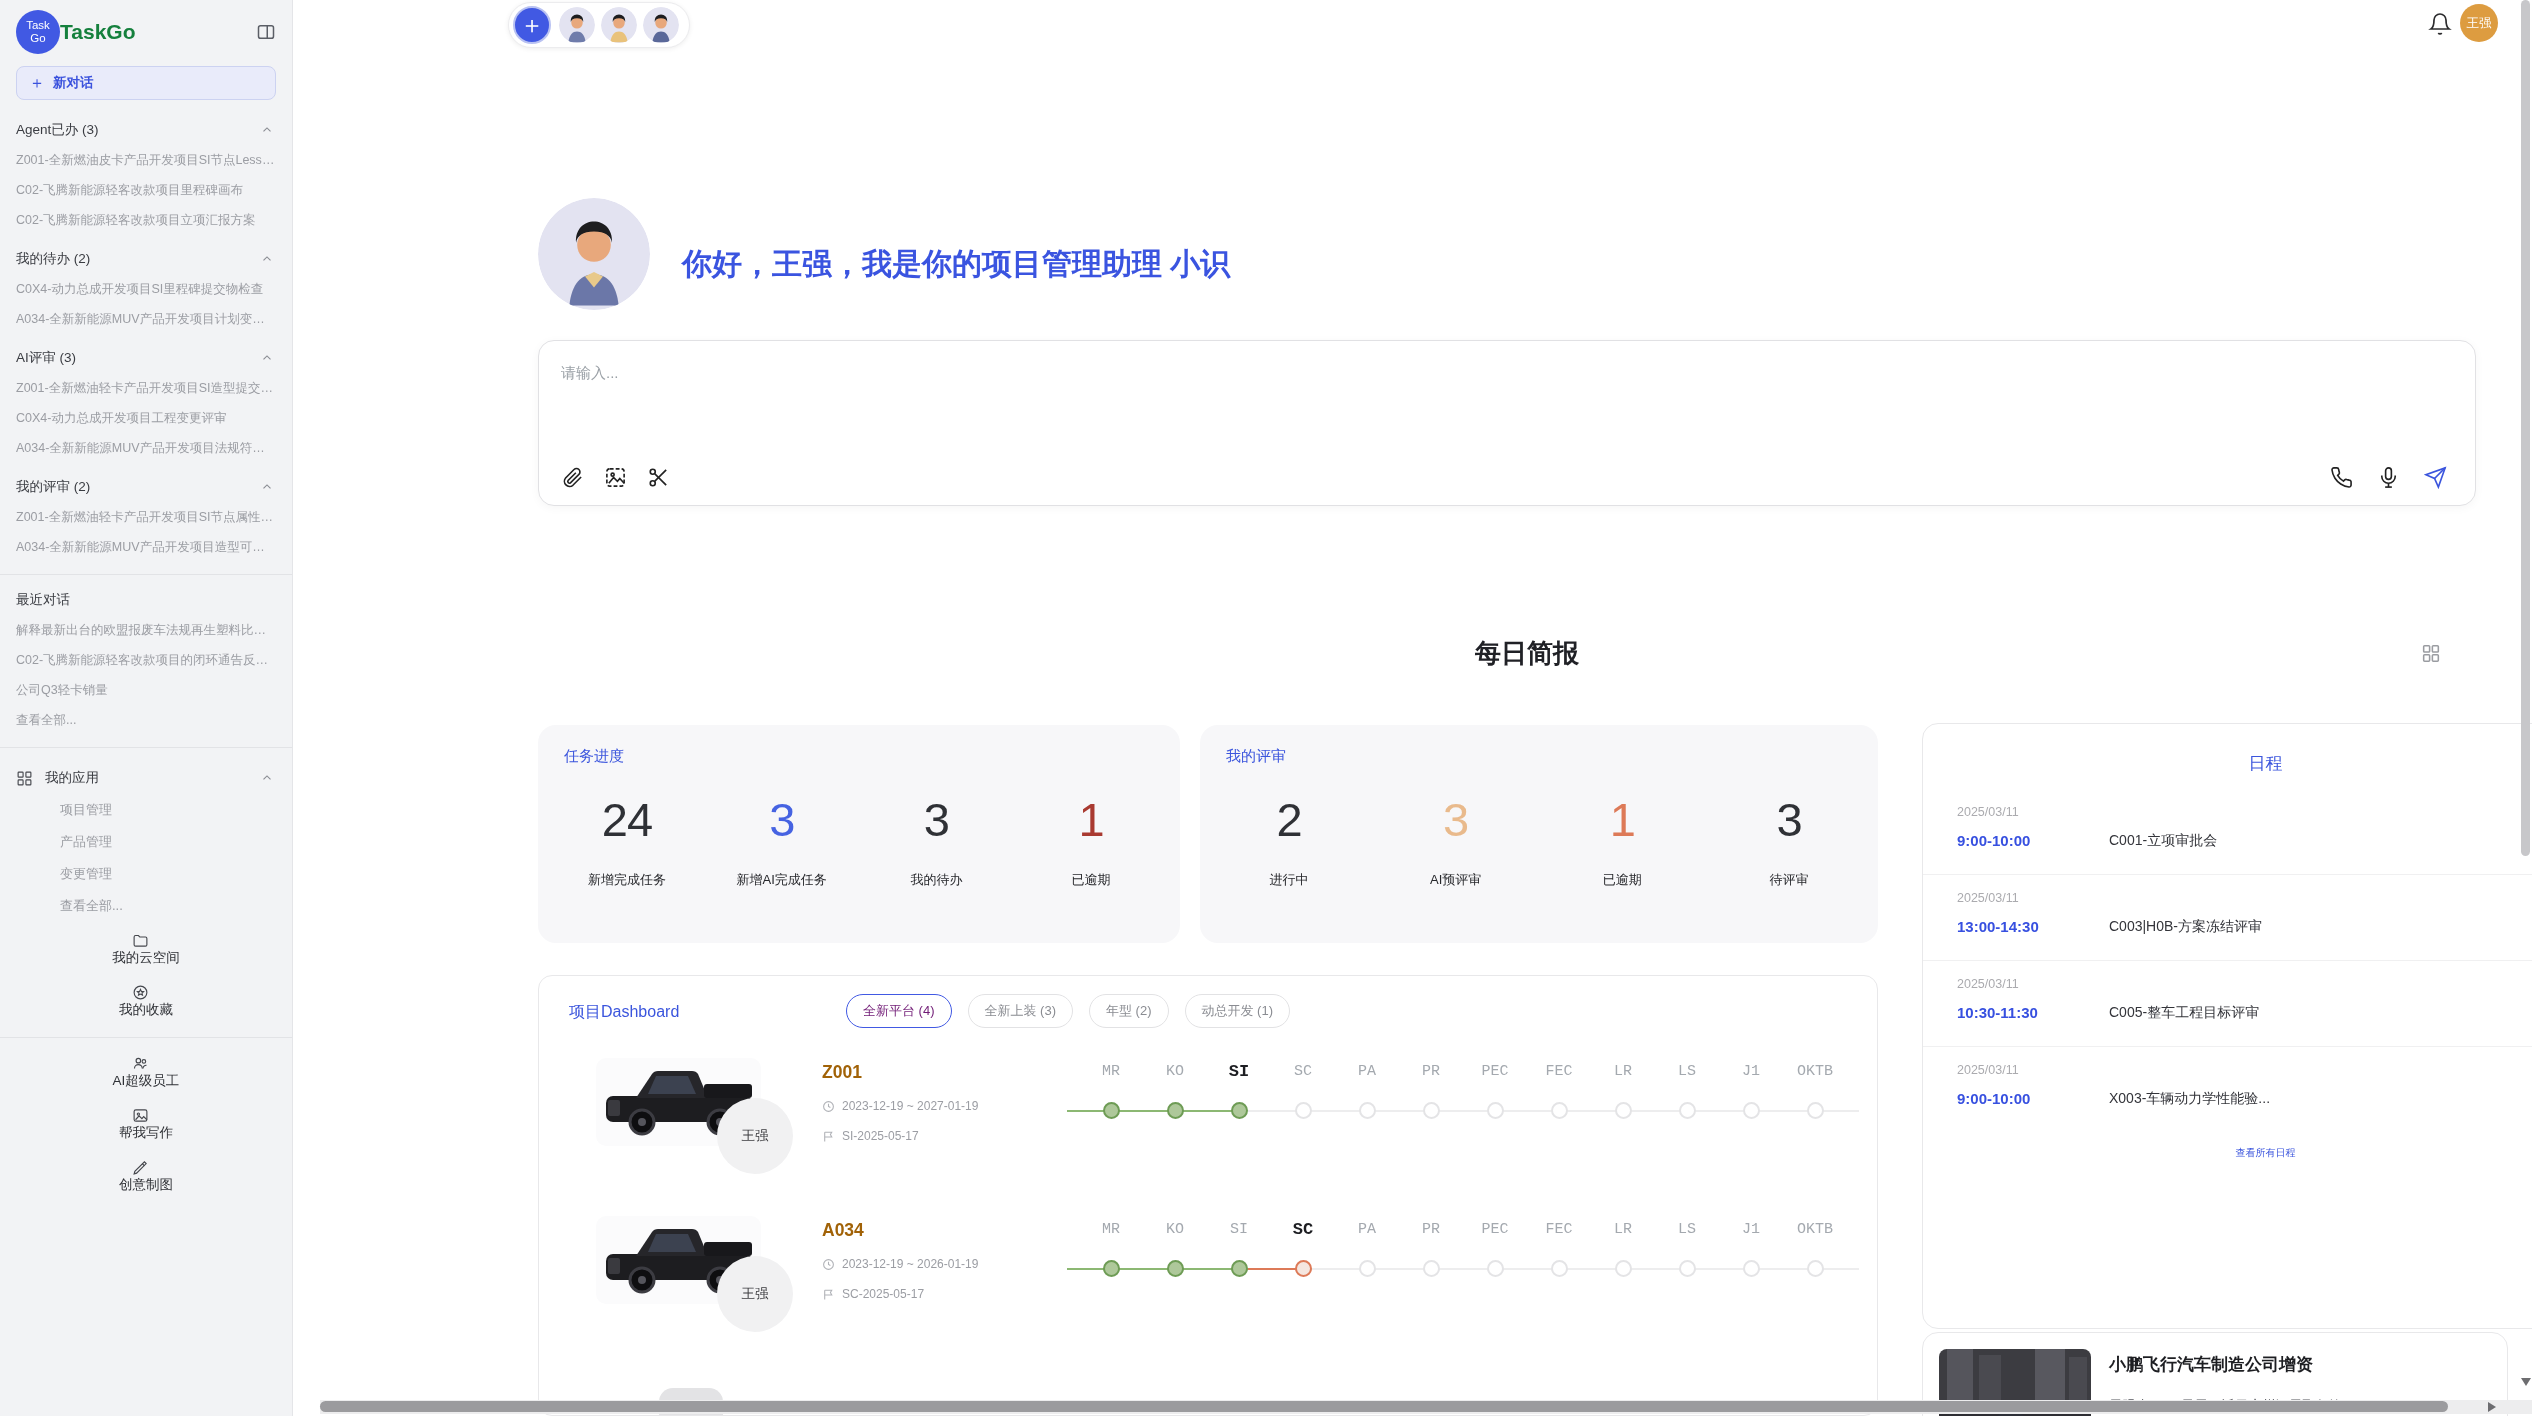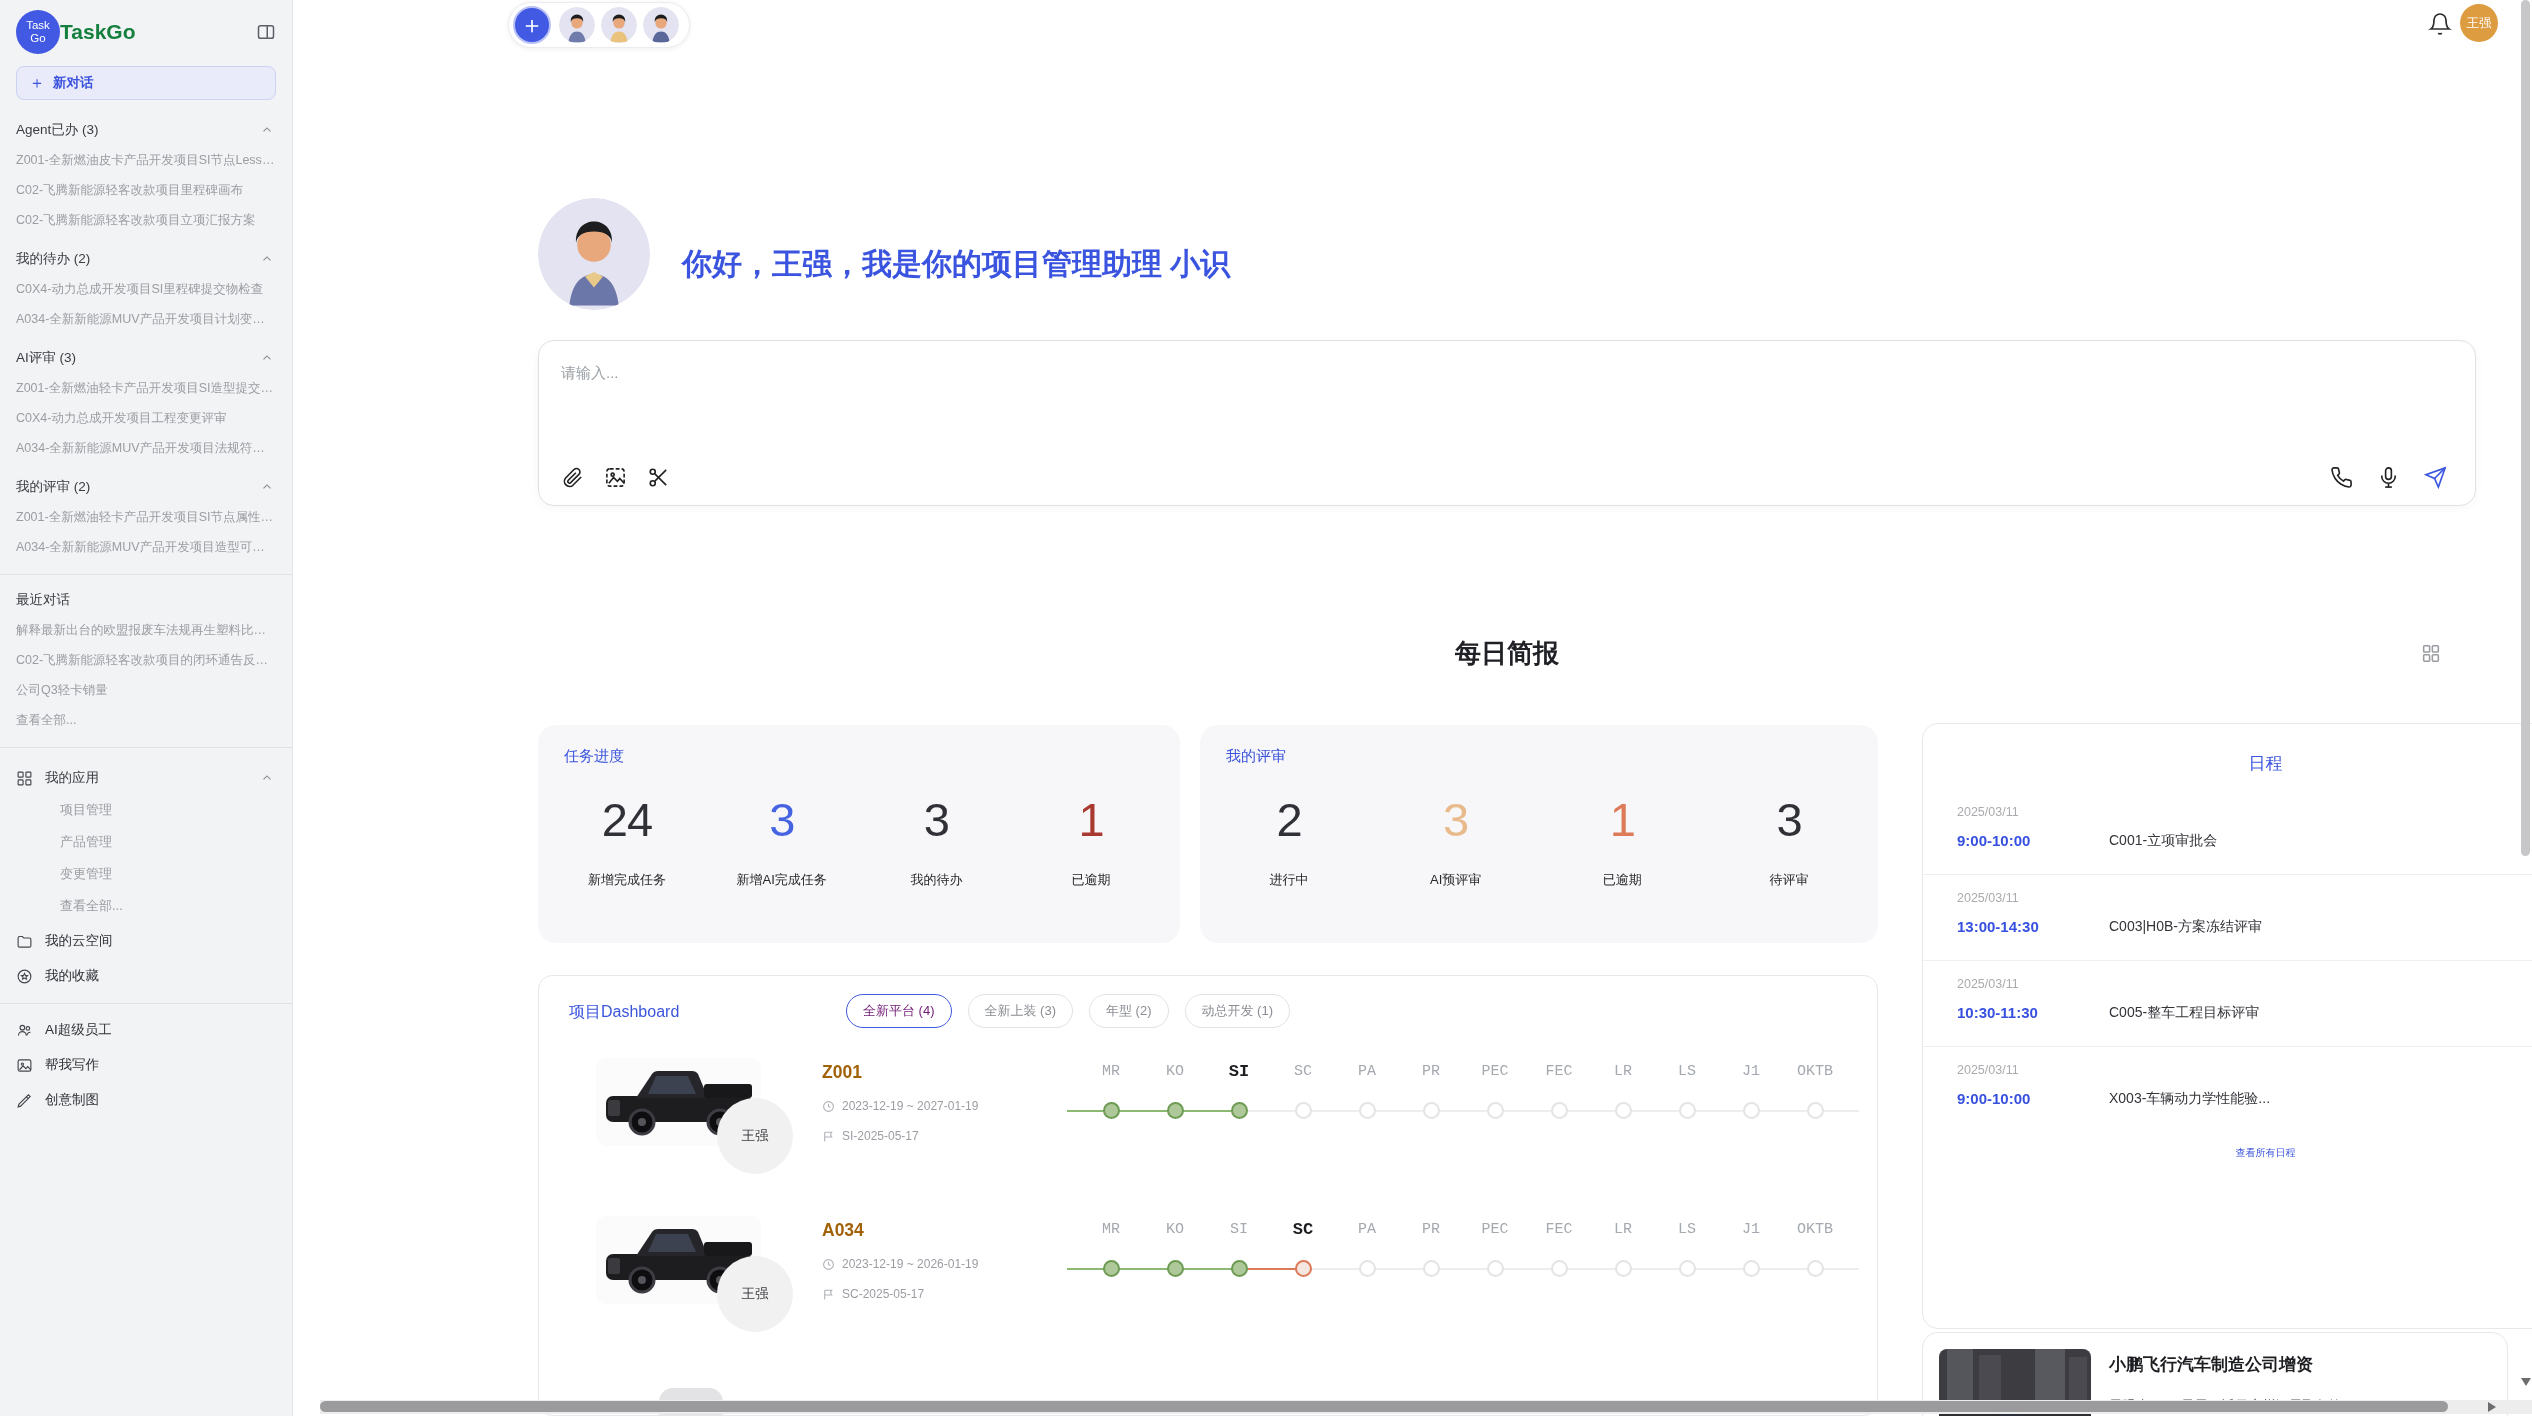--- a/index.html
+++ b/index.html
@@ -12,21 +12,21 @@
   .logo{width:44px;height:44px;border-radius:50%;background:#4159e3;color:#fff;font-size:11.5px;line-height:1.1;display:flex;flex-direction:column;align-items:center;justify-content:center;flex:0 0 auto;}
   .app-title{font-size:21px;font-weight:bold;color:#15803d;flex:1;}
   .panel-ic{color:#5b5e66;}
   .new-chat{margin-top:12px;height:34px;background:#e9ebfa;border:1px solid #ccd2f1;border-radius:8px;display:flex;align-items:center;padding:0 12px;color:#3b52dd;font-size:13.5px;font-weight:bold;box-sizing:border-box;}
   .new-chat .plus{font-size:16px;margin-right:8px;font-weight:normal;}
   .sb-head{margin-top:21px;display:flex;align-items:center;justify-content:space-between;font-size:13.5px;color:#3a3c42;padding-right:2px;}
   .sb-head .chev{width:14px;height:14px;}
   .sb-item{margin-top:13px;font-size:12.5px;color:#9b9da3;white-space:nowrap;overflow:hidden;text-overflow:ellipsis;}
   .sb-div{border-top:1px solid #e2e3e6;margin:18px -16px 0 -16px;}
   .sb-label{margin-top:16px;font-size:13.5px;color:#3a3c42;}
-  .sb-row{margin-top:17px;display:flex;align-items:center;font-size:13.5px;color:#2f3136;}
+  .sb-row{margin-top:17px;display:flex;align-items:center;font-size:13.5px;color:#2f3136;flex-direction:column;}
   .sb-row svg{width:17px;height:17px;margin-right:12px;color:#45474d;}
   .sb-sub{margin:14px 0 0 44px;font-size:13px;color:#9b9da3;}
 
   
   .pill{position:absolute;left:508px;top:2px;height:44px;background:#fff;border:1px solid #ececee;border-radius:24px;box-shadow:0 1px 5px rgba(0,0,0,.07);display:flex;align-items:center;padding:0 4px;}
   .pill .addbtn{width:38px;height:38px;border-radius:50%;background:#4159e3;border:2px solid #b9c2f2;color:#fff;font-size:24px;display:flex;align-items:center;justify-content:center;box-sizing:border-box;margin-right:8px;}
   .mem{width:36px;height:36px;border-radius:50%;overflow:hidden;margin-right:6px;flex:0 0 auto;}
   .bell{position:absolute;left:2428px;top:12px;width:24px;height:24px;color:#2c2c2e;}
   .user-av{position:absolute;left:2460px;top:4px;width:38px;height:38px;border-radius:50%;background:#dd9c40;color:#fff;font-size:12.5px;display:flex;align-items:center;justify-content:center;}
 
@@ -41,21 +41,21 @@
   .in-left{position:absolute;left:22px;bottom:16px;display:flex;gap:20px;color:#222;}
   .in-right{position:absolute;right:28px;bottom:16px;display:flex;gap:24px;align-items:center;color:#222;}
   .in-left svg,.in-right svg{width:23px;height:23px;}
   .send{color:#3b55dd;}
 
   
   .chips{position:absolute;left:538px;top:527px;width:1938px;display:flex;justify-content:space-between;}
   .chip{background:#f1f1f3;border-radius:10px;height:48px;line-height:48px;padding:0 24px;font-size:13.5px;color:#2e2f33;white-space:nowrap;}
 
   
-  .brief-title{position:absolute;left:538px;top:636px;width:1938px;text-align:center;font-size:26px;font-weight:bold;color:#202126;}
+  .brief-title{position:absolute;left:558px;top:636px;width:1938px;text-align:center;font-size:26px;font-weight:bold;color:#202126;}
   .brief-grid{position:absolute;left:2420px;top:642px;width:22px;height:22px;color:#9a9ca1;}
   .stat-card{position:absolute;top:725px;height:218px;background:#f7f7f9;border-radius:18px;box-sizing:border-box;padding:22px 26px;}
   .stat-card1{left:538px;width:642px;}
   .stat-card2{left:1200px;width:678px;}
   .stat-title{font-size:15px;color:#3b55dd;}
   .stat-row{display:flex;justify-content:space-between;margin:26px 18px 0 18px;}
   .stat{text-align:center;min-width:90px;}
   .stat-num{font-size:47px;font-weight:500;letter-spacing:-1px;}
   .stat-label{margin-top:24px;font-size:13px;color:#27282c;}
 

